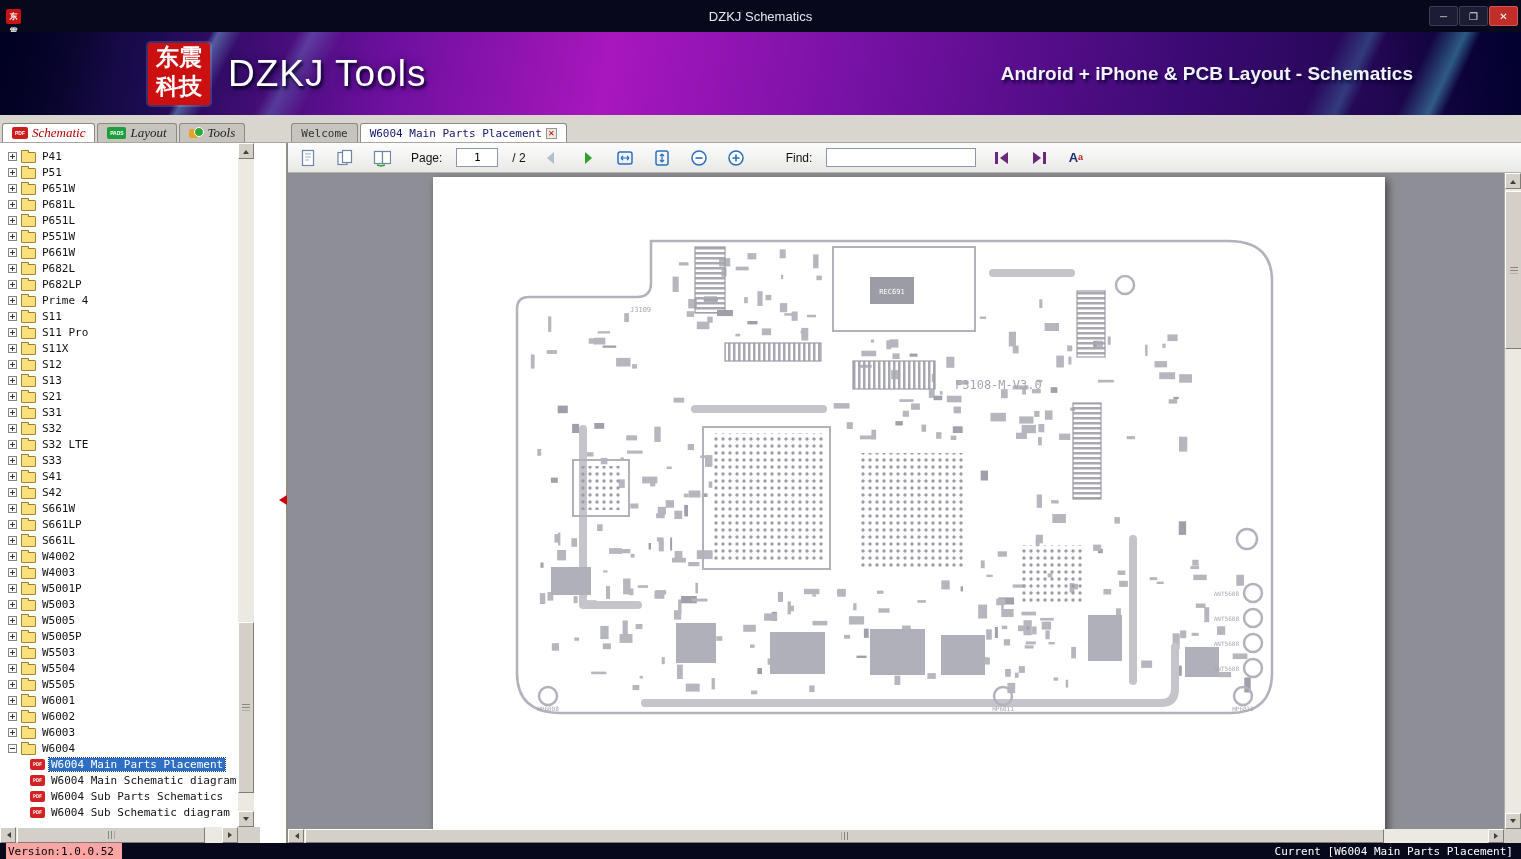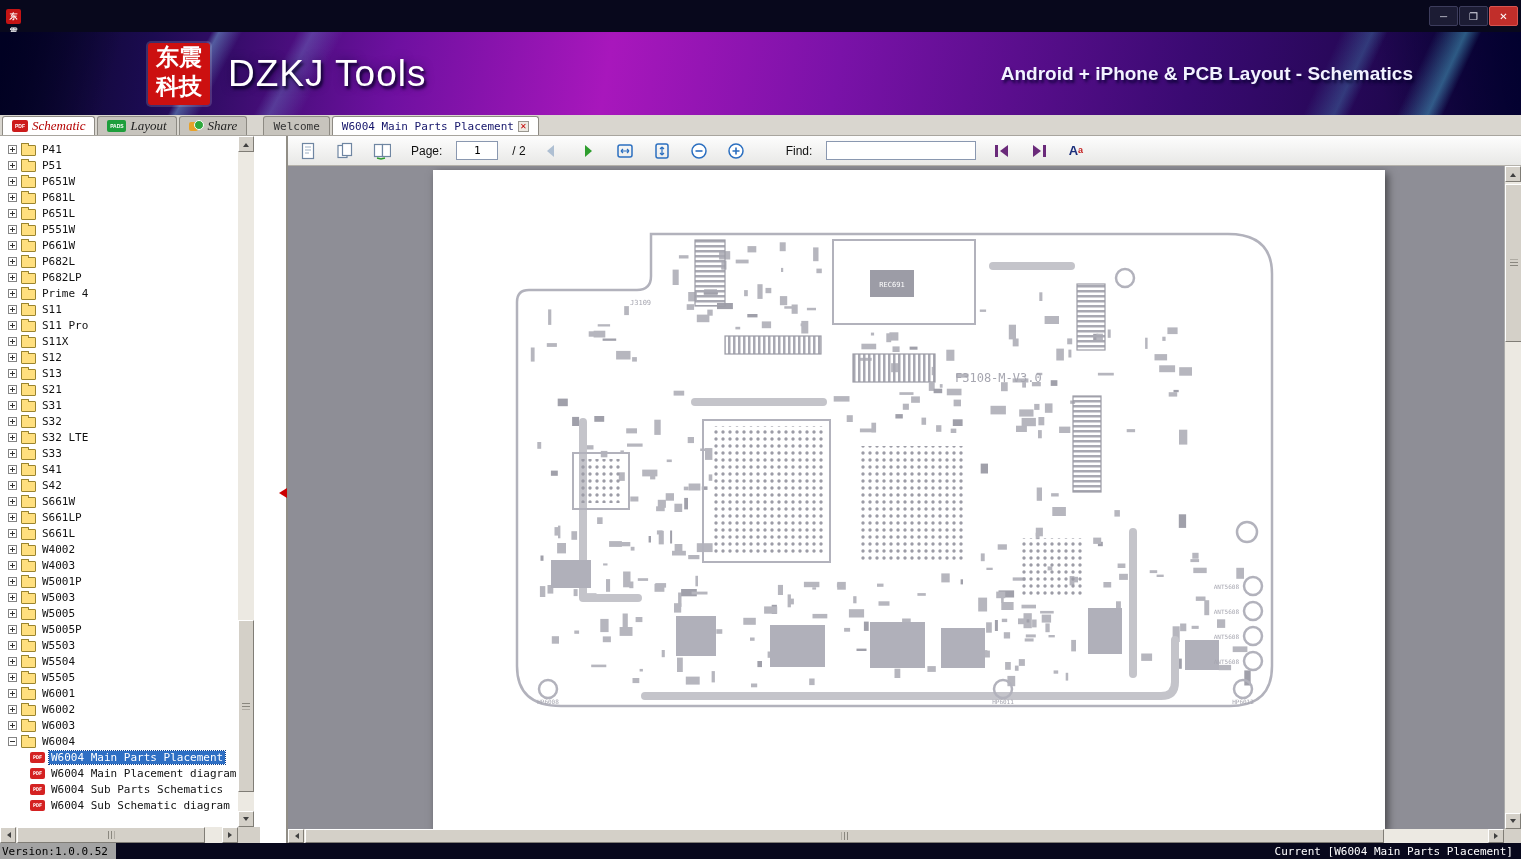--- a/index.html
+++ b/index.html
@@ -54,22 +54,22 @@
     margin-left:18px; font-size:37px; font-weight:normal; color:#fff; letter-spacing:1px; z-index:1;
     text-shadow:2px 3px 3px rgba(0,0,30,.8), 0 0 10px rgba(20,0,60,.6);
   }
   .banner-subtitle {
     margin-left:auto; margin-right:108px; font-size:19px; font-weight:bold; color:#f2f2ff; z-index:1;
     text-shadow:2px 3px 3px rgba(0,0,40,.75);
   }
 
   
   .tabbar {
-    height:21px; flex:none; background:#d9d6cf; display:flex; align-items:flex-end;
-    border-bottom:1px solid #a8a59e; padding-left:2px;
+    height:28px; flex:none; background:#d9d6cf; display:flex; align-items:flex-end;
+    border-bottom:1px solid #a8a59e; padding-left:2px;gap:30px;
   }
   .app-tabs, .doc-tabs { display:flex; align-items:flex-end; height:100%; }
   .doc-tabs { margin-left:14px;margin-top:16px; }
   .app-tab, .doc-tab {
     height:19px; display:flex; align-items:center; gap:4px; padding:0 9px;
     background:#c7c4bd; border:1px solid #8d8a83; border-bottom:none;
     border-radius:3px 3px 0 0; margin-right:2px; font-size:12px; cursor:default; white-space:nowrap;
   }
   .app-tab .lbl { font-family:"Liberation Serif", serif; font-style:italic; font-size:13px; color:#222; }
   .app-tab.active { background:#fff; }
@@ -165,32 +165,33 @@
   .v-scroll { width:17px; flex:none; position:relative; background:#ece9e2; border-left:1px solid #aaa; }
   .h-scroll-row { height:14px; flex:none; display:flex; }
   .h-scroll { flex:1; position:relative; background:#ece9e2; }
   .h-corner { width:17px; flex:none; background:#d4d0c8; }
 
   
   .statusbar {
     height:16px; flex:none; background:#08081c; display:flex; align-items:stretch;
     font-family:"DejaVu Sans Mono",monospace; font-size:11px;
   }
-  .status-left { background:#a3a3a3; color:#000; display:flex; align-items:center; padding:0 8px 0 2px; }
+  .status-left { background:#fca5a5; color:#000; display:flex; align-items:center; padding:0 8px 0 2px;margin-left:6px; }
   .status-right { margin-left:auto; color:#fff; display:flex; align-items:center; padding-right:8px; }
 
   .ico-svg { display:block; }
 </style>
 </head>
 <body>
 
 <div class="window">
 
   <div class="titlebar">
     <div class="app-icon">东震</div>
+    <div class="title-text">DZKJ Schematics</div>
     <div class="win-buttons">
       <div class="win-btn">─</div>
       <div class="win-btn">❐</div>
       <div class="win-btn close">✕</div>
     </div>
   </div>
 
   <div class="banner">
     <div class="logo-badge">
       <div>东震</div>
@@ -205,21 +206,21 @@
         <div class="app-tab active">
           <span class="tab-ic pdf-icon">PDF</span>
           <span class="lbl">Schematic</span>
         </div>
         <div class="app-tab">
           <span class="tab-ic pads-icon">PADS</span>
           <span class="lbl">Layout</span>
         </div>
         <div class="app-tab">
           <span class="tab-ic share-icon"></span>
-          <span class="lbl">Share</span>
+          <span class="lbl">Tools</span>
         </div>
       </div>
     <div class="doc-tabs">
         <div class="doc-tab">
           <span>Welcome</span>
         </div>
         <div class="doc-tab active">
           <span>W6004 Main Parts Placement</span>
           <span class="close-box">✕</span>
         </div>
@@ -419,21 +420,21 @@
             <span class="expand"></span>
             <span class="folder"></span>
             <span class="lbl">W6004</span>
           </div>
           <div class="tree-row child selected">
             <span class="pdf-mini">PDF</span>
             <span class="lbl">W6004 Main Parts Placement</span>
           </div>
           <div class="tree-row child">
             <span class="pdf-mini">PDF</span>
-            <span class="lbl">W6004 Main Placement diagram</span>
+            <span class="lbl">W6004 Main Schematic diagram</span>
           </div>
           <div class="tree-row child">
             <span class="pdf-mini">PDF</span>
             <span class="lbl">W6004 Sub Parts Schematics</span>
           </div>
           <div class="tree-row child">
             <span class="pdf-mini">PDF</span>
             <span class="lbl">W6004 Sub Schematic diagram</span>
           </div>
         </div>

